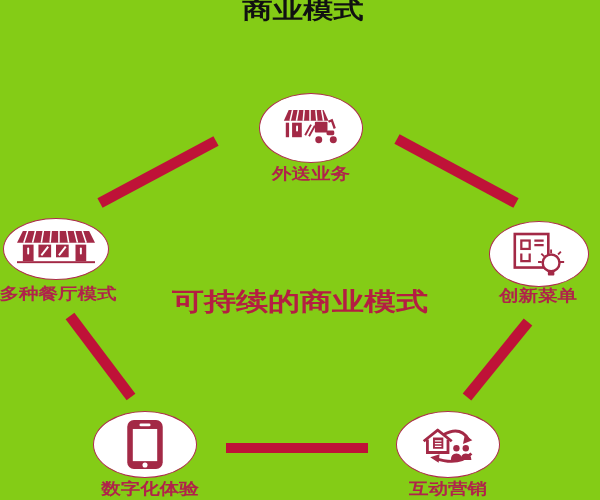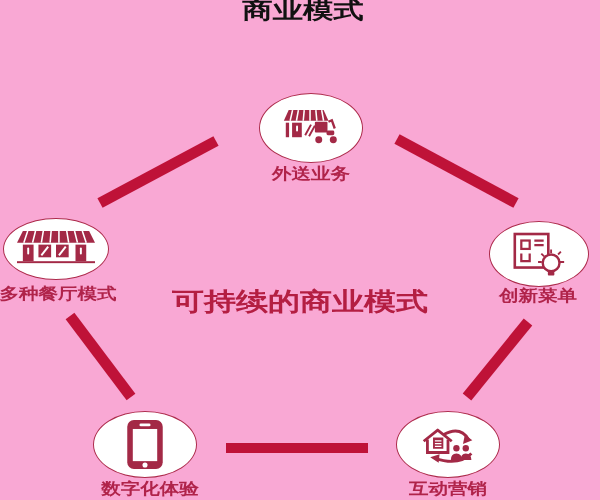--- a/index.html
+++ b/index.html
@@ -8,21 +8,21 @@
     --ring:#ad2b4c;
     --label:#b0234a;
     --center:#b41e42;
     --title:#111111;
   }
   *{margin:0;padding:0;box-sizing:border-box;}
   html,body{background:#fff;}
   .canvas{
     position:relative;
     width:600px;height:500px;
-    background:#f9a8d4;
+    background:#84cc16;
     overflow:hidden;
     font-family:"DejaVu Sans","Liberation Sans",sans-serif;
   }
   .title{
     position:absolute;left:303px;top:-2px;
     transform:translateX(-50%) scaleX(1.32);
     transform-origin:center top;
     font-size:23px;line-height:24px;font-weight:bold;color:var(--title);
     white-space:nowrap;
   }

